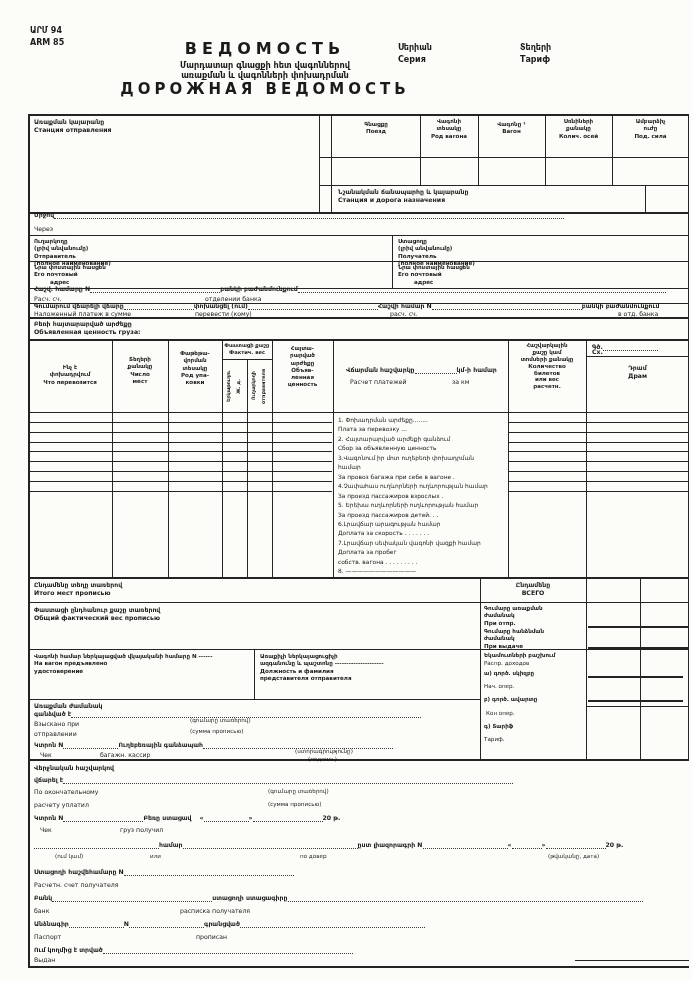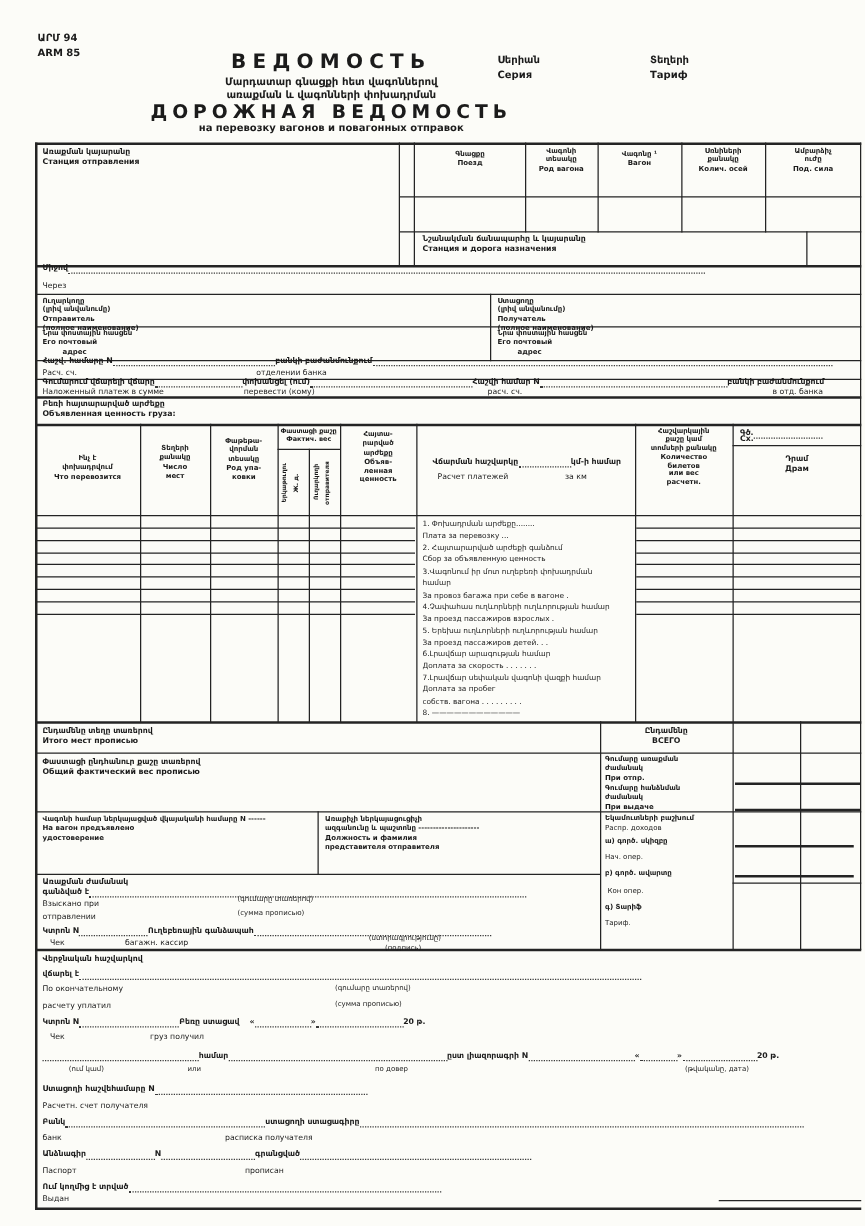--- a/index.html
+++ b/index.html
@@ -75,21 +75,20 @@
   <div class="a t8 b" style="left:30px;top:25px">
     <div>ԱՐՄ 94</div>
     <div>ARM 85</div>
   </div>
   <div class="a b c" style="left:100px;top:39px;width:330px;font-size:16px;letter-spacing:5px">ВЕДОМОСТЬ</div>
   <div class="a b c" style="left:100px;top:80px;width:330px;font-size:15px;letter-spacing:4px">ДОРОЖНАЯ ВЕДОМОСТЬ</div>
   <div class="a b c" style="left:100px;top:60px;width:330px;font-size:8.2px;line-height:1.25">
       <div>Մարդատար գնացքի հետ վագոններով</div>
       <div>առաքման և վագոնների փոխադրման</div>
     </div>
-  <div class="a b c" style="left:100px;top:98px;width:330px;font-size:8px">на перевозку вагонов и повагонных отправок</div>
   <div class="a t8 b" style="left:398px;top:42px">
       <div>Սերիան</div>
       <div>Серия</div>
     </div>
   <div class="a t8 b" style="left:520px;top:42px">
       <div>Տեղերի</div>
       <div>Тариф</div>
     </div>
 
   <div class="a t6 b" style="left:34px;top:118px">

